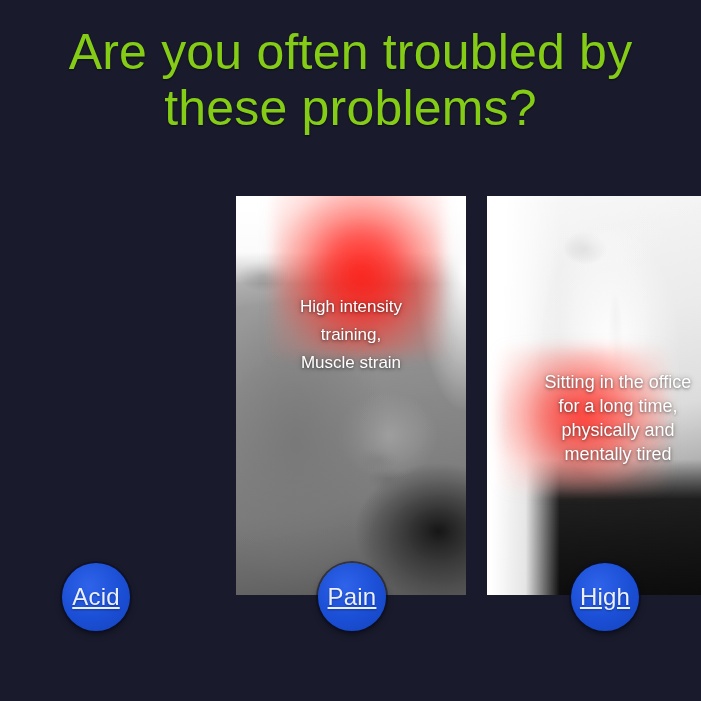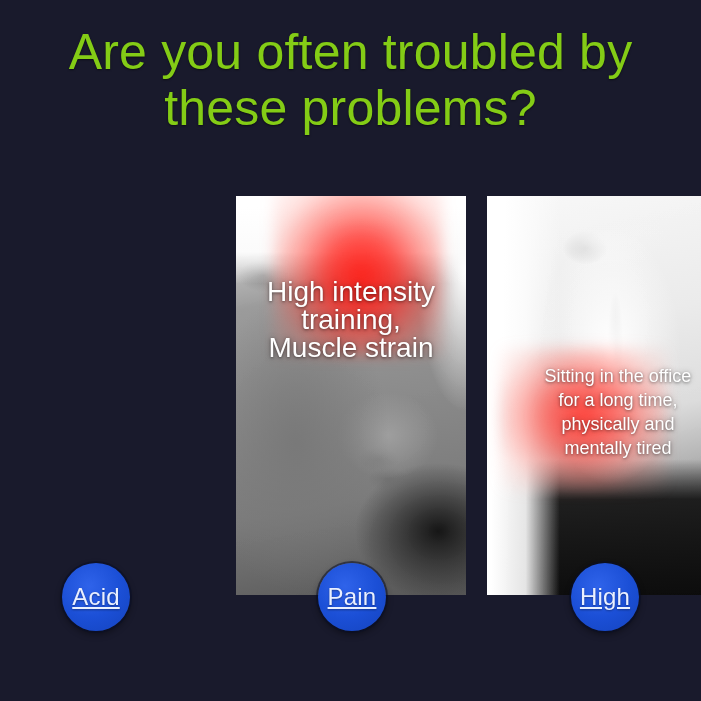--- a/index.html
+++ b/index.html
@@ -135,22 +135,22 @@
   
   .caption {
     position:absolute;
     color:#ffffff;
     text-align:center;
     white-space:pre-line;
     text-shadow:0 1px 3px rgba(0,0,0,.45), 0 0 6px rgba(0,0,0,.25);
     font-weight:400;
   }
   .cap1 { left:0; top:224px; width:214px; font-size:23px; line-height:29px; }
-  .cap2 { left:0; top:82px;  width:230px; font-size:28px; line-height:28px; }
-  .cap3 { left:0; top:168px; width:214px; font-size:18px; line-height:24px;padding-left:48px; }
+  .cap2 { left:0; top:97px;  width:230px; font-size:17px; line-height:28px; }
+  .cap3 { left:0; top:174px; width:214px; font-size:18px; line-height:24px;padding-left:48px; }
 
   
   .badge {
     position:absolute;
     width:68px; height:68px;
     border-radius:50%;
     background:radial-gradient(circle at 40% 34%, #2f63ea 0%, #1b4fd6 52%, #1443bd 100%);
     box-shadow:0 0 0 2px rgba(10,14,40,.55), 0 3px 7px rgba(0,0,0,.45);
     display:flex; align-items:center; justify-content:center;
     color:#eaf0ff;

